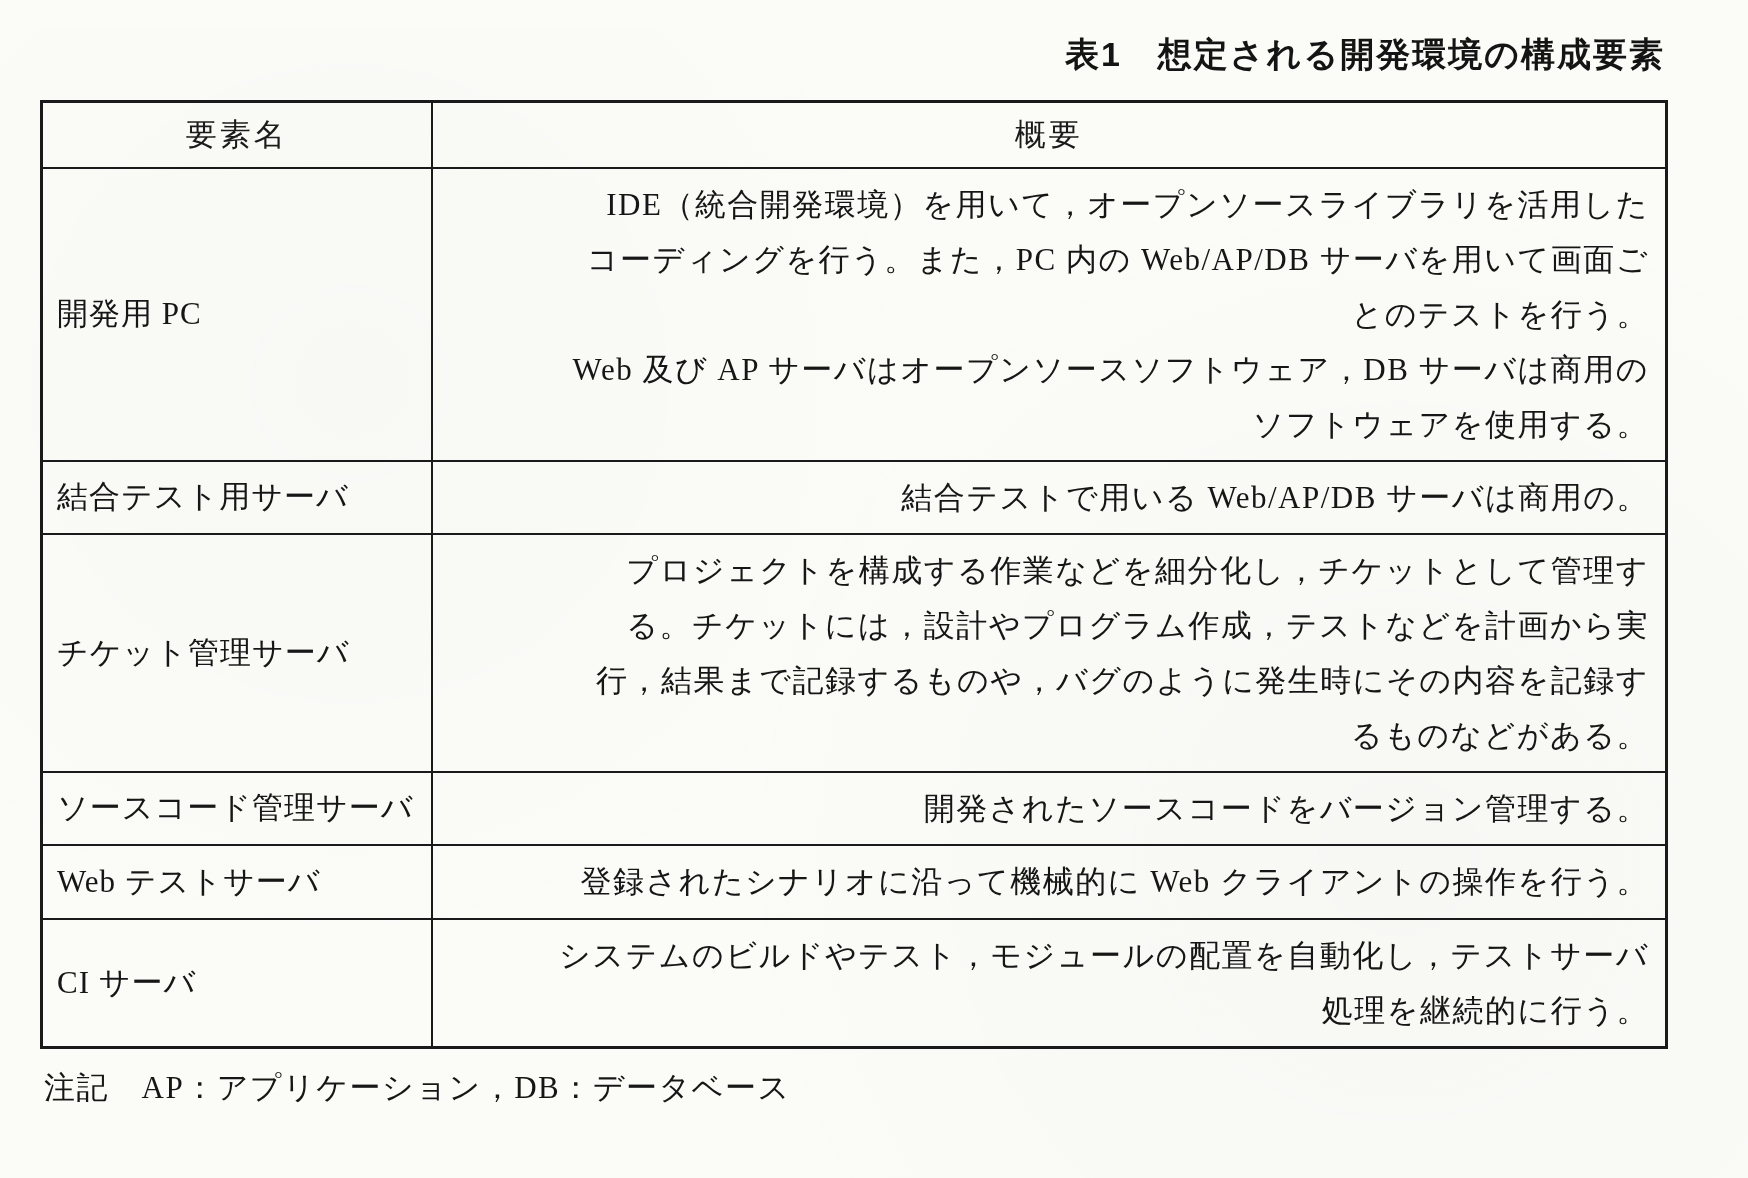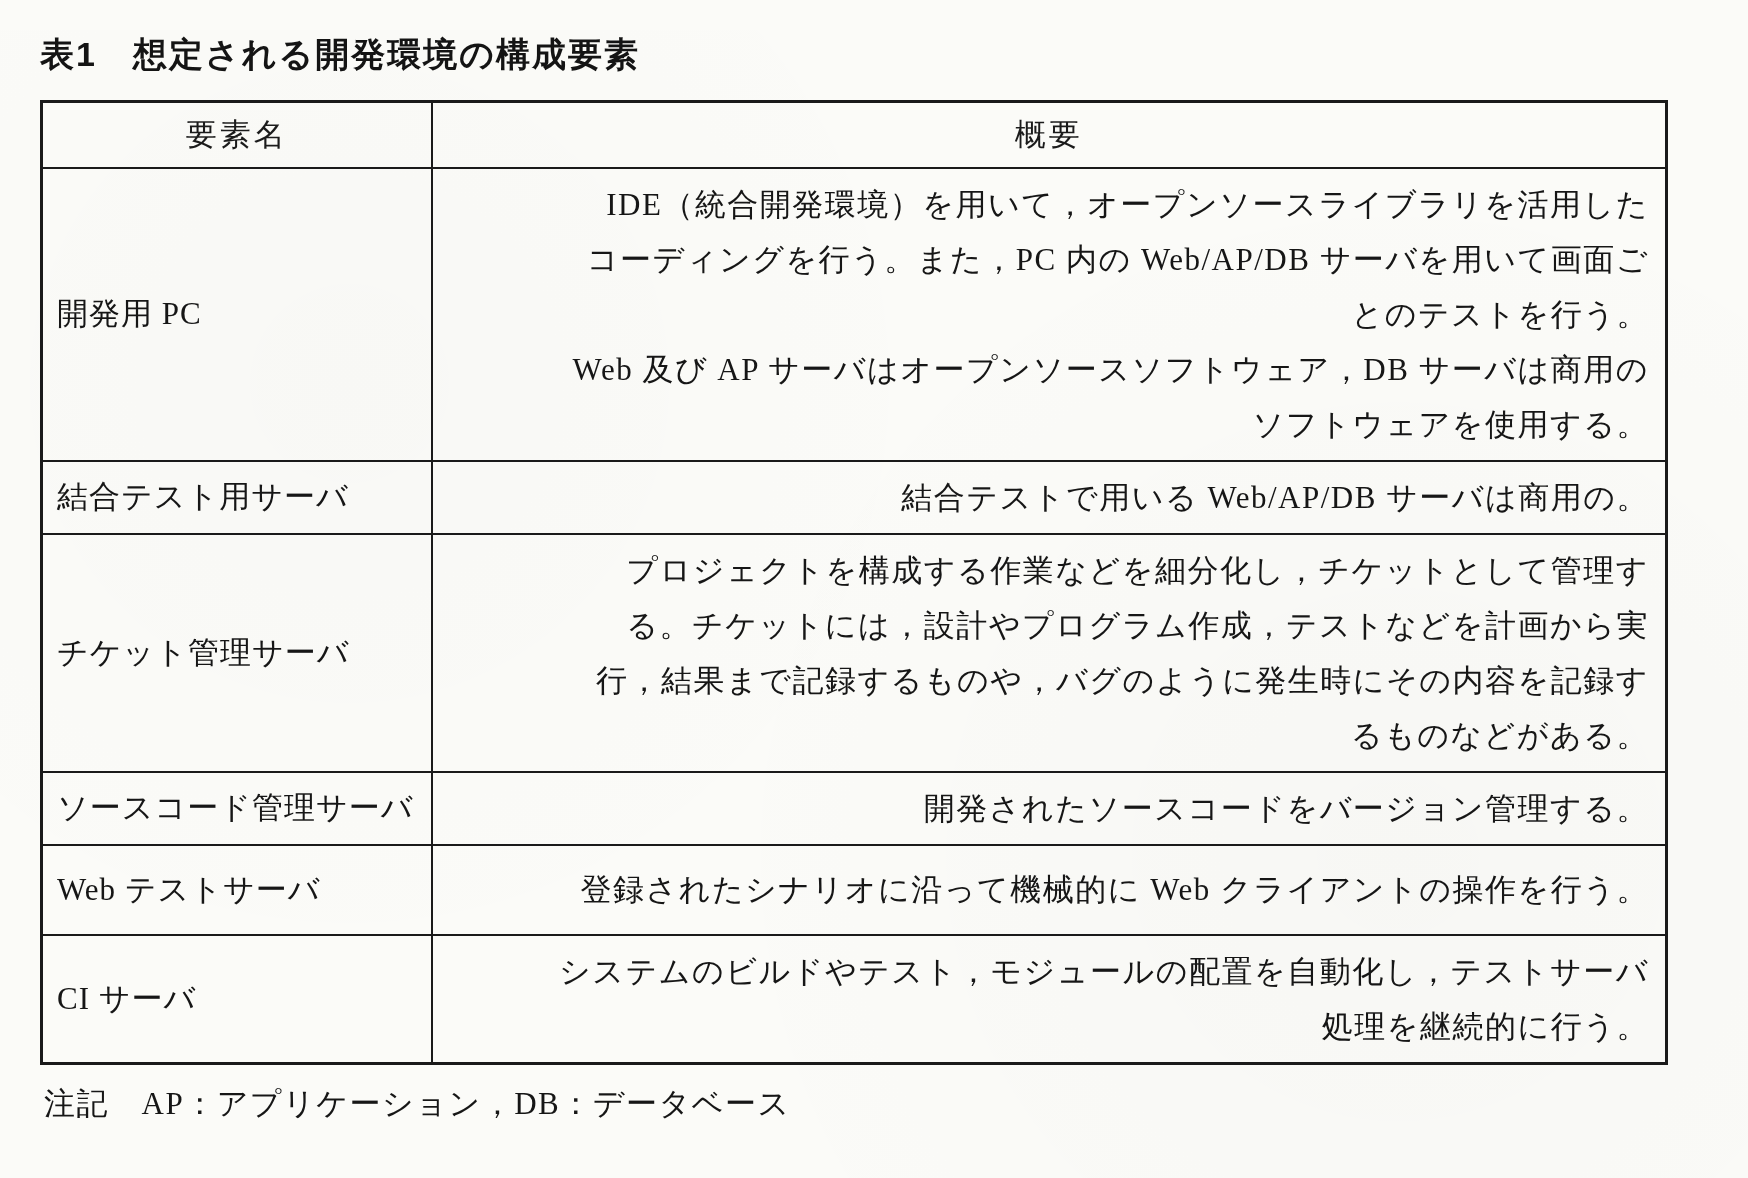--- a/index.html
+++ b/index.html
@@ -16,21 +16,21 @@
     width: 1748px;
     height: 1178px;
     background:
       radial-gradient(circle at 20% 30%, rgba(0,0,0,0.012), transparent 40%),
       radial-gradient(circle at 80% 70%, rgba(0,0,0,0.015), transparent 45%),
       #fbfbf8;
   }
   .caption {
     width: 1625px;
     margin: 30px 0 4px 40px;
-    text-align: left;
+    text-align: right;
     font-family: "Liberation Sans", "DejaVu Sans", sans-serif;
     font-weight: 600;
     font-size: 34px;
     letter-spacing: 2px;
     color: #141414;
     height: 48px;
     line-height: 48px;
   }
   table.main {
     margin: 22px 16px 0 40px;
@@ -60,21 +60,21 @@
     padding: 8px 16px 8px 14px;
     line-height: 55px;
     letter-spacing: 1.5px;
     white-space: pre-line;
     text-align: right;
   }
   tbody tr:nth-child(1) { height: 288px; }
   tbody tr:nth-child(2) { height: 65px; }
   tbody tr:nth-child(3) { height: 219px; }
   tbody tr:nth-child(4) { height: 56px; }
-  tbody tr:nth-child(5) { height: 90px; }
+  tbody tr:nth-child(5) { height: 74px; }
   tbody tr:nth-child(6) { height: 68px; }
   tbody tr:nth-child(7) { height: 120px; }
   .footnote {
     margin: 18px 0 0 44px;
     font-size: 31px;
     letter-spacing: 1.5px;
     color: #161616;
   }
 </style>
 </head>

